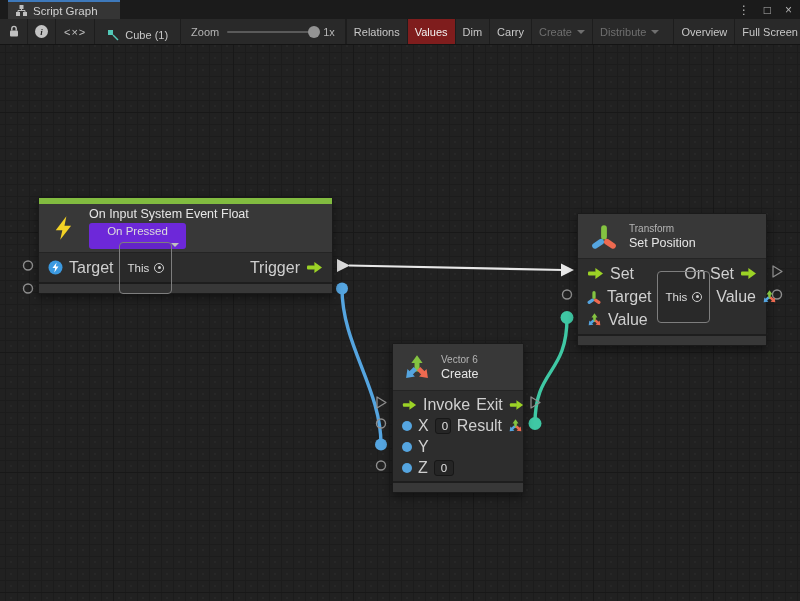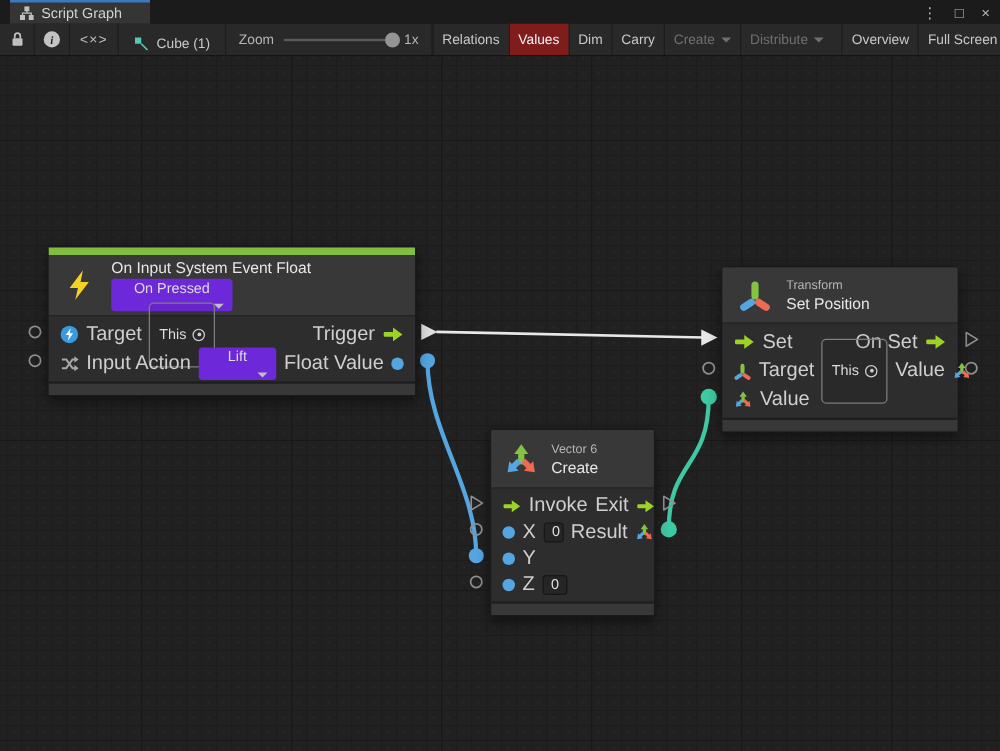--- a/index.html
+++ b/index.html
@@ -231,41 +231,20 @@
           <span class="rright">
             <span class="rlabel">Trigger</span>
             <span class="icon">
               <svg width="17" height="13" viewBox="0 0 17 13">
                 <rect x="1" y="4.6" width="8" height="3.8" rx="1" fill="#9cd326"></rect>
                 <polygon points="8.4,1 16,6.5 8.4,12" fill="#9cd326"></polygon>
               </svg>
             </span>
           </span>
         </div>
-        <div class="row row-23">
-          <span class="icon">
-            <svg width="15" height="14" viewBox="0 0 15 14">
-              <g stroke="#a8a8a8" stroke-width="1.6" fill="none">
-                <path d="M1.5,3.5 H5 L10,10.5 H12.5"></path>
-                <path d="M1.5,10.5 H5 L10,3.5 H12.5"></path>
-              </g>
-              <polygon points="11.5,1 15,3.5 11.5,6" fill="#a8a8a8"></polygon>
-              <polygon points="11.5,8 15,10.5 11.5,13" fill="#a8a8a8"></polygon>
-            </svg>
-          </span>
-          <span class="rlabel">Input Action</span>
-          <span class="dropdown" style="width:100px;">
-            <span>Lift</span>
-            <span class="caret"></span>
-          </span>
-          <span class="rright">
-            <span class="rlabel">Float Value</span>
-            <span class="dot-blue"></span>
-          </span>
-        </div>
       </div>
       <div class="node-footer"></div>
     </div>
 
     <div class="node" style="left:392px; top:298px; width:132px;">
       <div class="node-header" style="height:46px; gap:10px; padding:0 10px;">
         <span class="icon">
           <svg width="28" height="28" viewBox="0 0 18 18">
             <g>
               <g transform="translate(9,1.5)">

